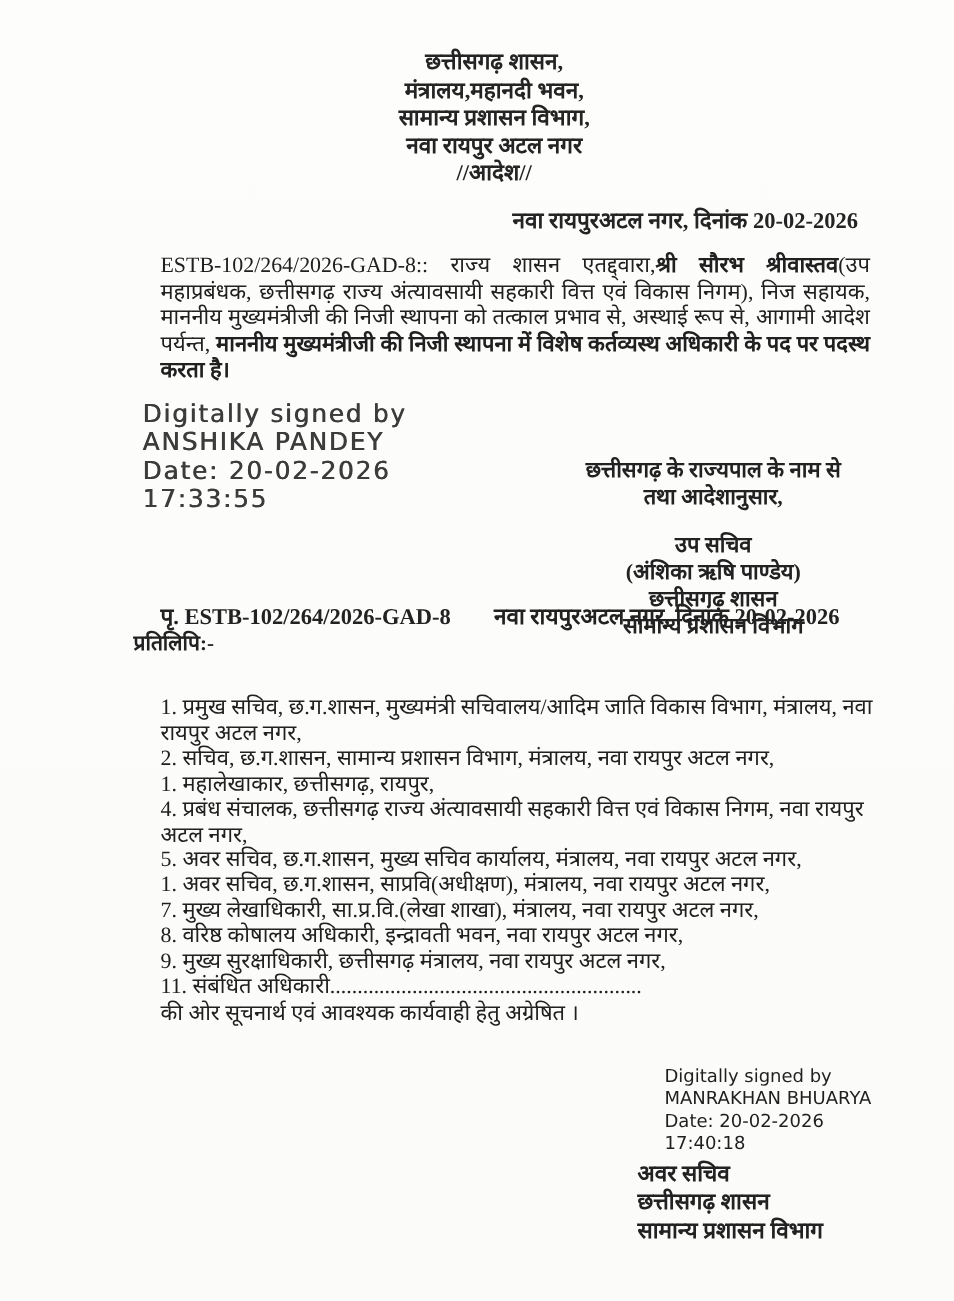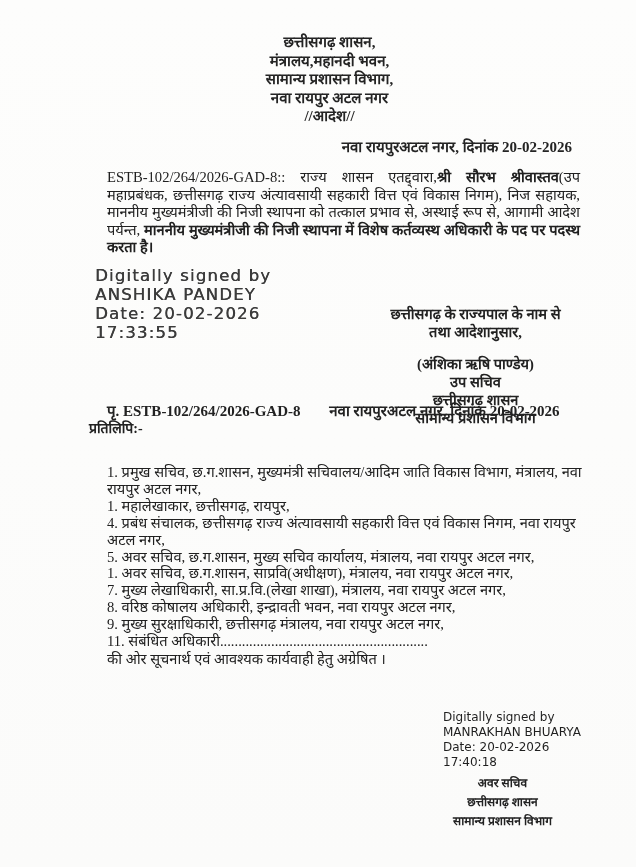--- a/index.html
+++ b/index.html
@@ -78,21 +78,21 @@
   .copy-list .closing { margin-top: 1px; }
 
   
   .dsig-2 {
     position: absolute; top: 710px; left: 443px;
     font-family: "DejaVu Sans", sans-serif;
     font-size: 12px; line-height: 15px; color: #1f1f1f;
   }
   .sig2-designation {
     position: absolute; top: 774px; left: 380px; width: 200px;
-    text-align: center; font-size: 12px; line-height: 19px;
+    text-align: left; font-size: 15px; line-height: 19px;
     color: #222222; font-weight: bold;
   }
 </style>
 </head>
 <body>
 
 <div id="doc">
 
   <div class="letterhead hi">
     <div>छत्तीसगढ़ शासन,</div>
@@ -110,34 +110,35 @@
     <div>Digitally signed by</div>
     <div>ANSHIKA PANDEY</div>
     <div>Date: 20-02-2026</div>
     <div>17:33:55</div>
   </div>
 
   <div class="authority hi">
     <div>छत्तीसगढ़ के राज्यपाल के नाम से</div>
     <div>तथा आदेशानुसार,</div>
     <div class="gap"></div>
+    <div>उप सचिव</div>
     <div>(अंशिका ऋषि पाण्डेय)</div>
-    <div>उप सचिव</div>
     <div>छत्तीसगढ़ शासन</div>
     <div>सामान्य प्रशासन विभाग</div>
   </div>
 
   <div class="endorse-ref-row hi">
     <span class="ref-no">पृ. ESTB-102/264/2026-GAD-8</span>
     <span class="ref-date">नवा रायपुरअटल नगर, दिनांक 20-02-2026</span>
   </div>
   <div class="copy-label hi">प्रतिलिपि:-</div>
 
   <div class="copy-list hi">
     <div class="item">1. प्रमुख सचिव, छ.ग.शासन, मुख्यमंत्री सचिवालय/आदिम जाति विकास विभाग, मंत्रालय, नवा रायपुर अटल नगर,</div>
+    <div class="item">2. सचिव, छ.ग.शासन, सामान्य प्रशासन विभाग, मंत्रालय, नवा रायपुर अटल नगर,</div>
     <div class="item">1. महालेखाकार, छत्तीसगढ़, रायपुर,</div>
     <div class="item">4. प्रबंध संचालक, छत्तीसगढ़ राज्य अंत्यावसायी सहकारी वित्त एवं विकास निगम, नवा रायपुर अटल नगर,</div>
     <div class="item">5. अवर सचिव, छ.ग.शासन, मुख्य सचिव कार्यालय, मंत्रालय, नवा रायपुर अटल नगर,</div>
     <div class="item">1. अवर सचिव, छ.ग.शासन, साप्रवि(अधीक्षण), मंत्रालय, नवा रायपुर अटल नगर,</div>
     <div class="item">7. मुख्य लेखाधिकारी, सा.प्र.वि.(लेखा शाखा), मंत्रालय, नवा रायपुर अटल नगर,</div>
     <div class="item">8. वरिष्ठ कोषालय अधिकारी, इन्द्रावती भवन, नवा रायपुर अटल नगर,</div>
     <div class="item">9. मुख्य सुरक्षाधिकारी, छत्तीसगढ़ मंत्रालय, नवा रायपुर अटल नगर,</div>
     <div class="item">11. संबंधित अधिकारी.........................................................</div>
     <div class="closing">की ओर सूचनार्थ एवं आवश्यक कार्यवाही हेतु अग्रेषित ।</div>
   </div>

